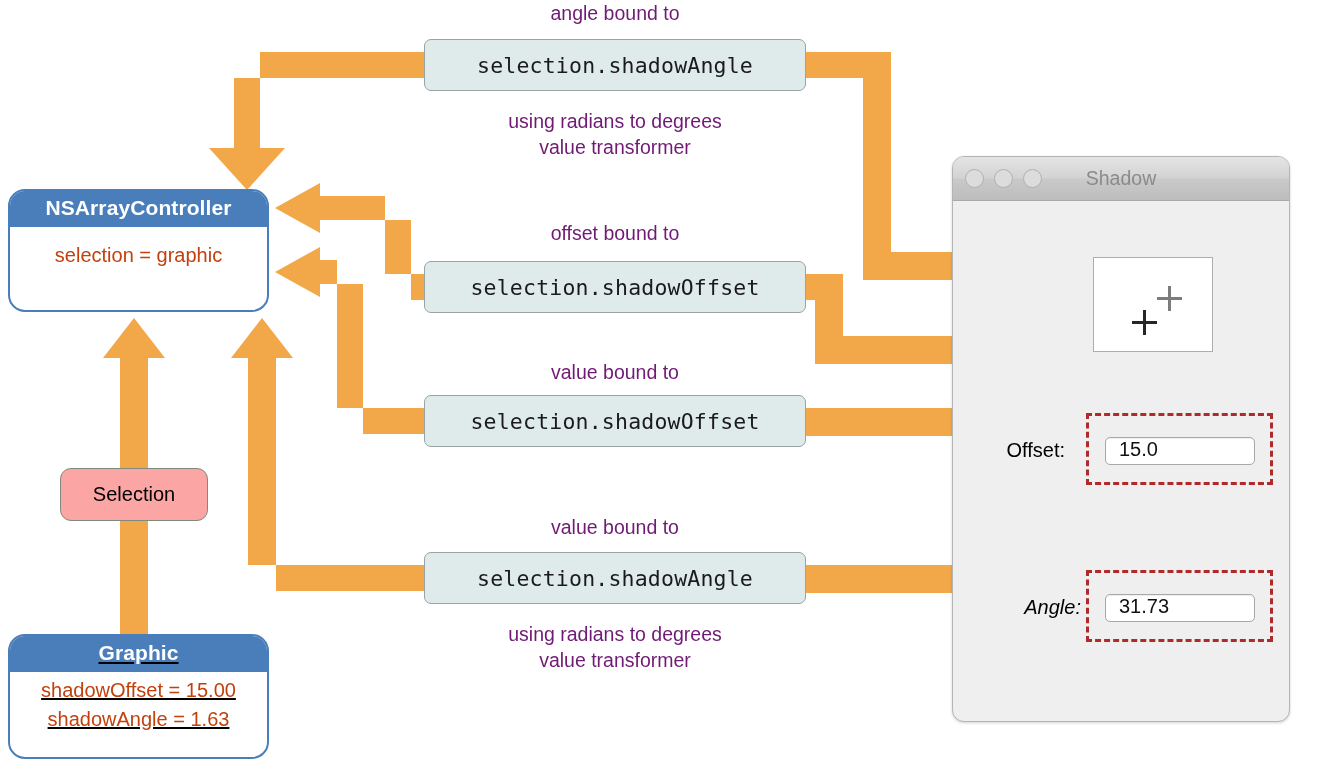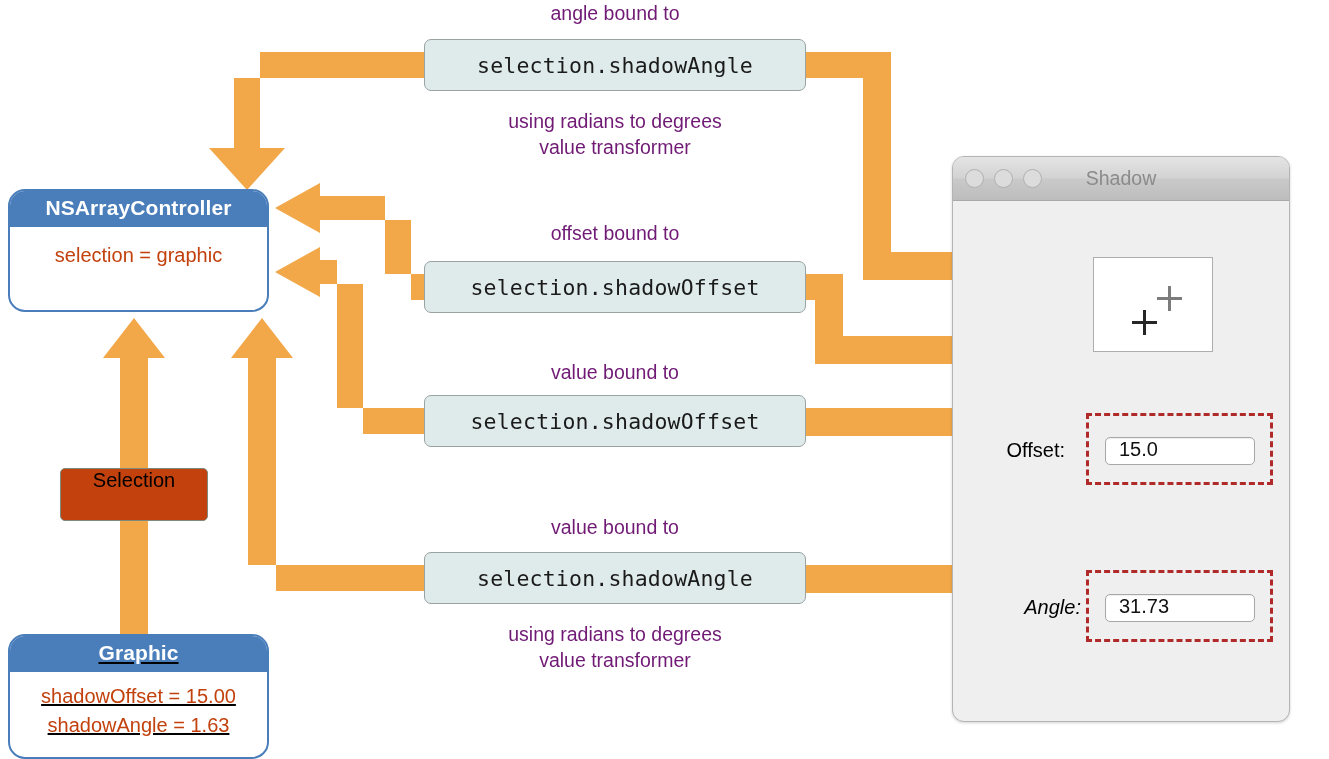--- a/index.html
+++ b/index.html
@@ -47,25 +47,25 @@
     box-sizing:border-box;
     display:flex;align-items:center;justify-content:center;
     font-family:"DejaVu Sans Mono","Liberation Mono",monospace;
     font-size:21.5px;
     color:#1a1a1a;
     letter-spacing:.2px;
   }
 
   .sel-box{
     position:absolute;
-    background:#c2410c;
+    background:#fca5a5;
     border:1.5px solid #7f8a7f;
-    border-radius:5px;
-    box-sizing:border-box;
-    display:flex;justify-content:center;
+    border-radius:11px;
+    box-sizing:border-box;
+    display:flex;align-items:center;justify-content:center;
     font-size:20px;color:#000;
   }
 
   .caption{
     position:absolute;
     text-align:center;
     font-size:19.5px;
     color:#701a75;
     line-height:26px;
     white-space:pre-line;
@@ -314,21 +314,21 @@
     <div class="obj-title">NSArrayController</div>
     <div class="obj-body">selection = graphic</div>
   </div>
 
   <div class="sel-box" style="left:60px;top:468px;width:148px;height:53px;">
     <span>Selection</span>
   </div>
 
   <div class="obj-box" style="left:8px;top:634px;width:261px;height:125px;text-decoration:underline;">
     <div class="obj-title">Graphic</div>
-    <div class="obj-body" style="padding:10px 0;">
+    <div class="obj-body" style="padding:4px 0;">
       <div>shadowOffset = 15.00</div>
       <div>shadowAngle = 1.63</div>
     </div>
   </div>
 
   <div class="caption" style="left:424px;top:0px;width:382px;">angle bound to</div>
   <div class="kvc-box" style="left:424px;top:39px;width:382px;height:52px;">
     <span>selection.shadowAngle</span>
   </div>
   <div class="caption" style="left:424px;top:108px;width:382px;">using radians to degrees

